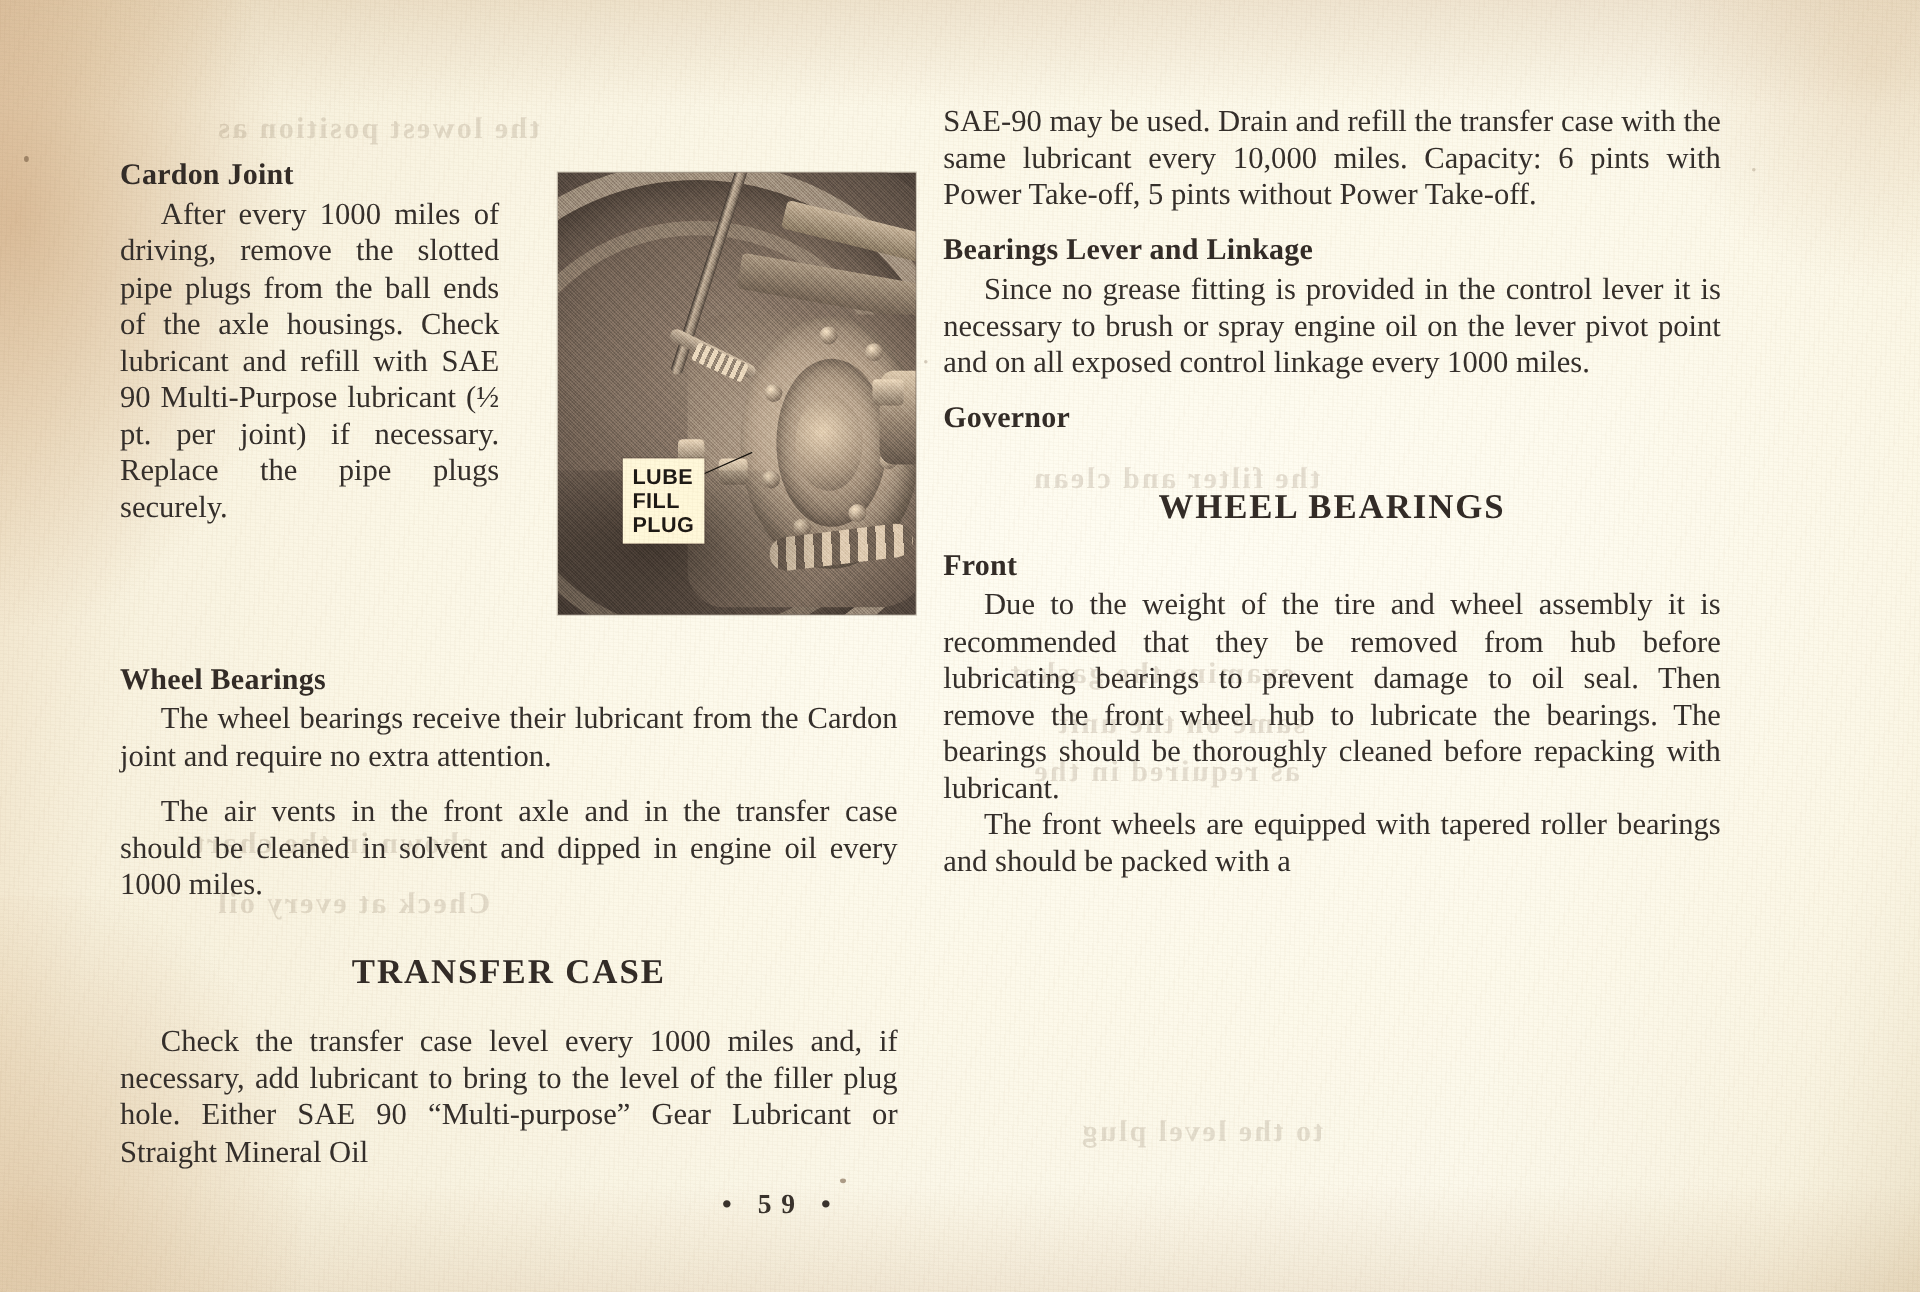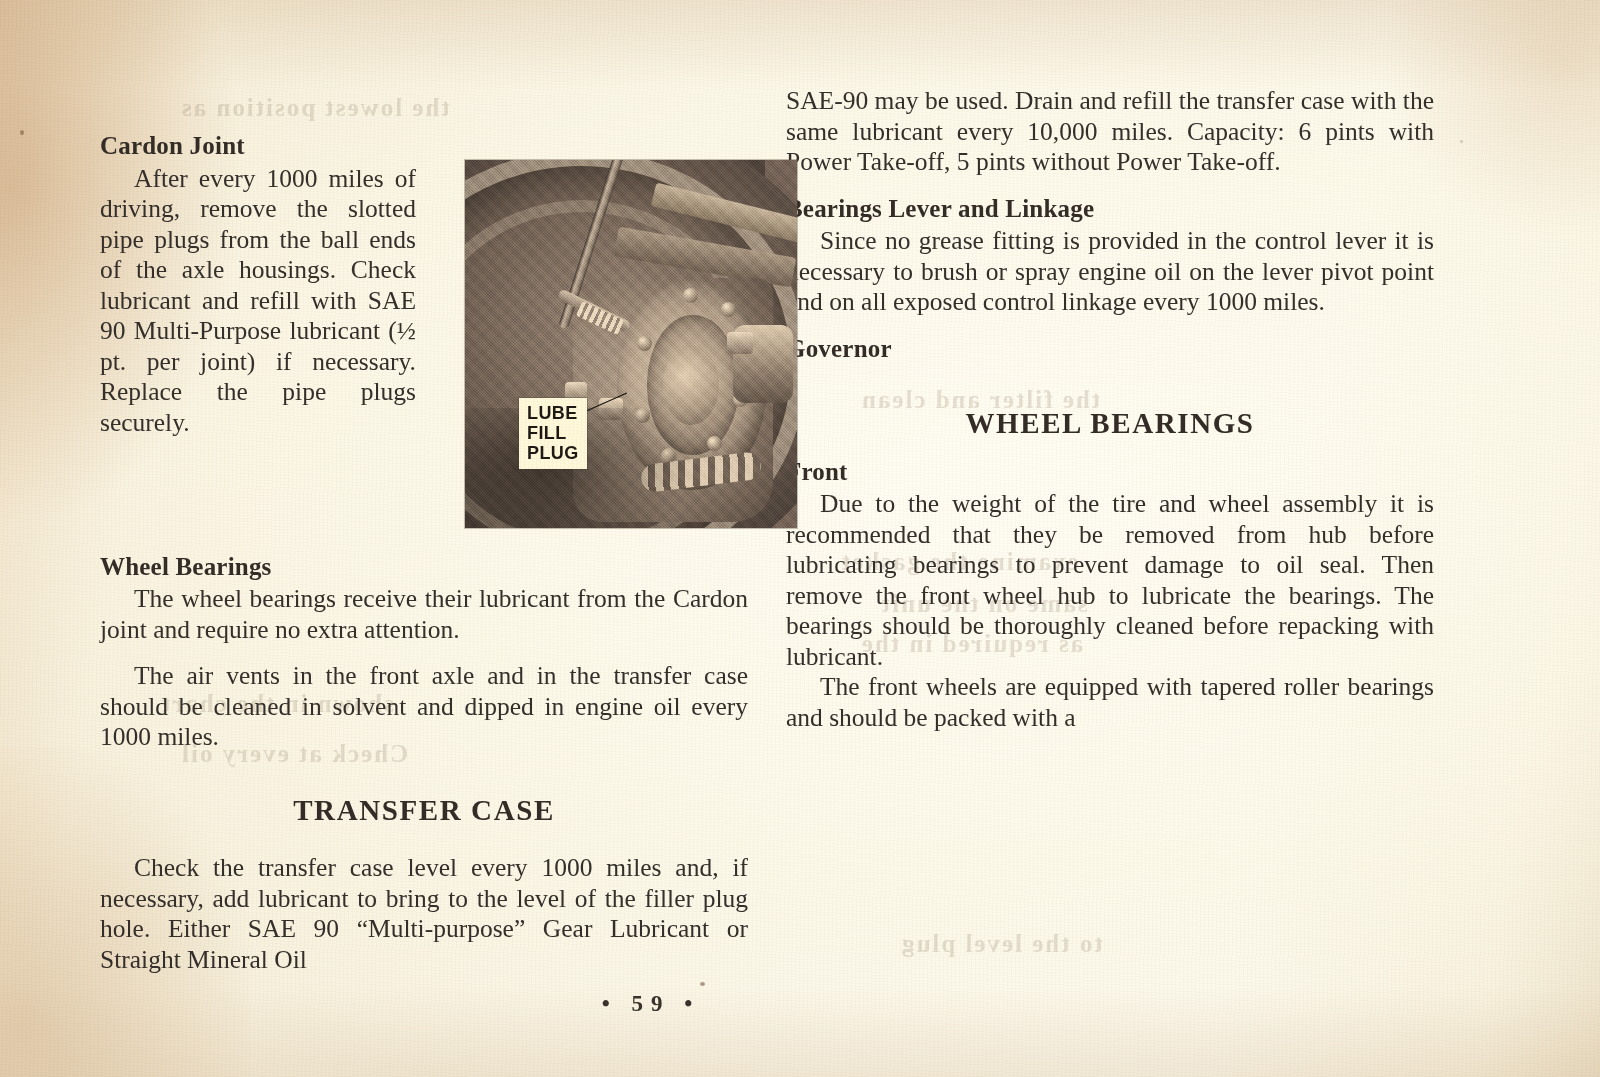--- a/index.html
+++ b/index.html
@@ -61,21 +61,21 @@
     margin:0;font-size:25.5px;line-height:30.5px;text-align:justify;
     text-indent:34px;color:#352f2b;
     -webkit-hyphens:none;hyphens:none;
   }
   .gap-s{height:16px;}
   .gap-m{height:26px;}
   .gap-l{height:40px;}
 
   
   #photo{
-    position:absolute;left:425px;top:144px;width:332px;height:368px;
+    position:absolute;left:425px;top:128px;width:298px;height:368px;
     overflow:hidden;
     background:#6d5c57;
     box-shadow:0 0 0 1px rgba(90,72,62,.35);
     filter:sepia(.30) contrast(1.02);
   }
   #photo .layer{position:absolute;inset:0;}
   
   .tire-dark{
     position:absolute;left:-130px;top:-40px;width:520px;height:470px;border-radius:50%;
     background:radial-gradient(ellipse at 55% 45%, #8d7c73 0%, #6b5b54 38%, #4d413d 62%, #3c3230 100%);

